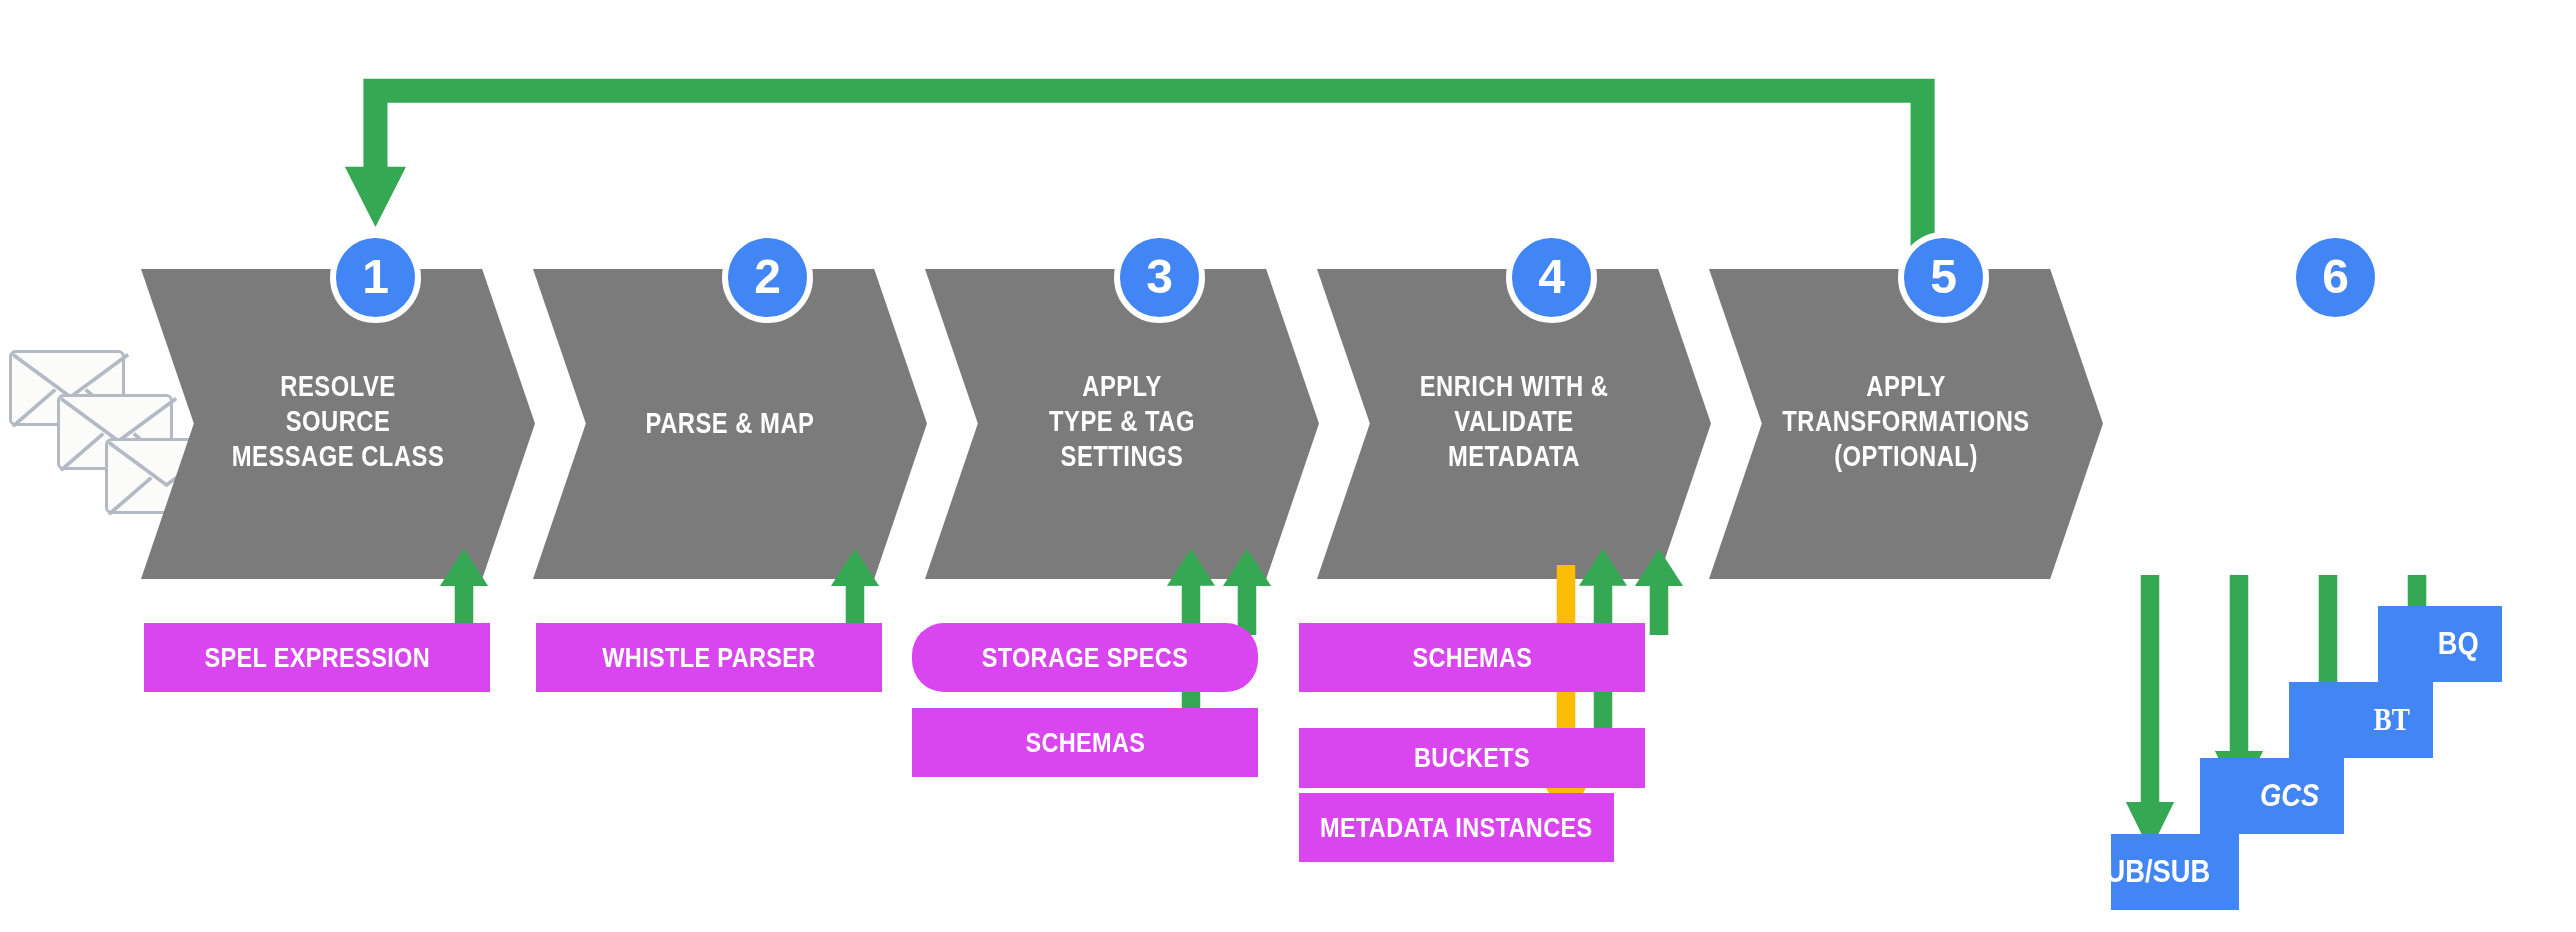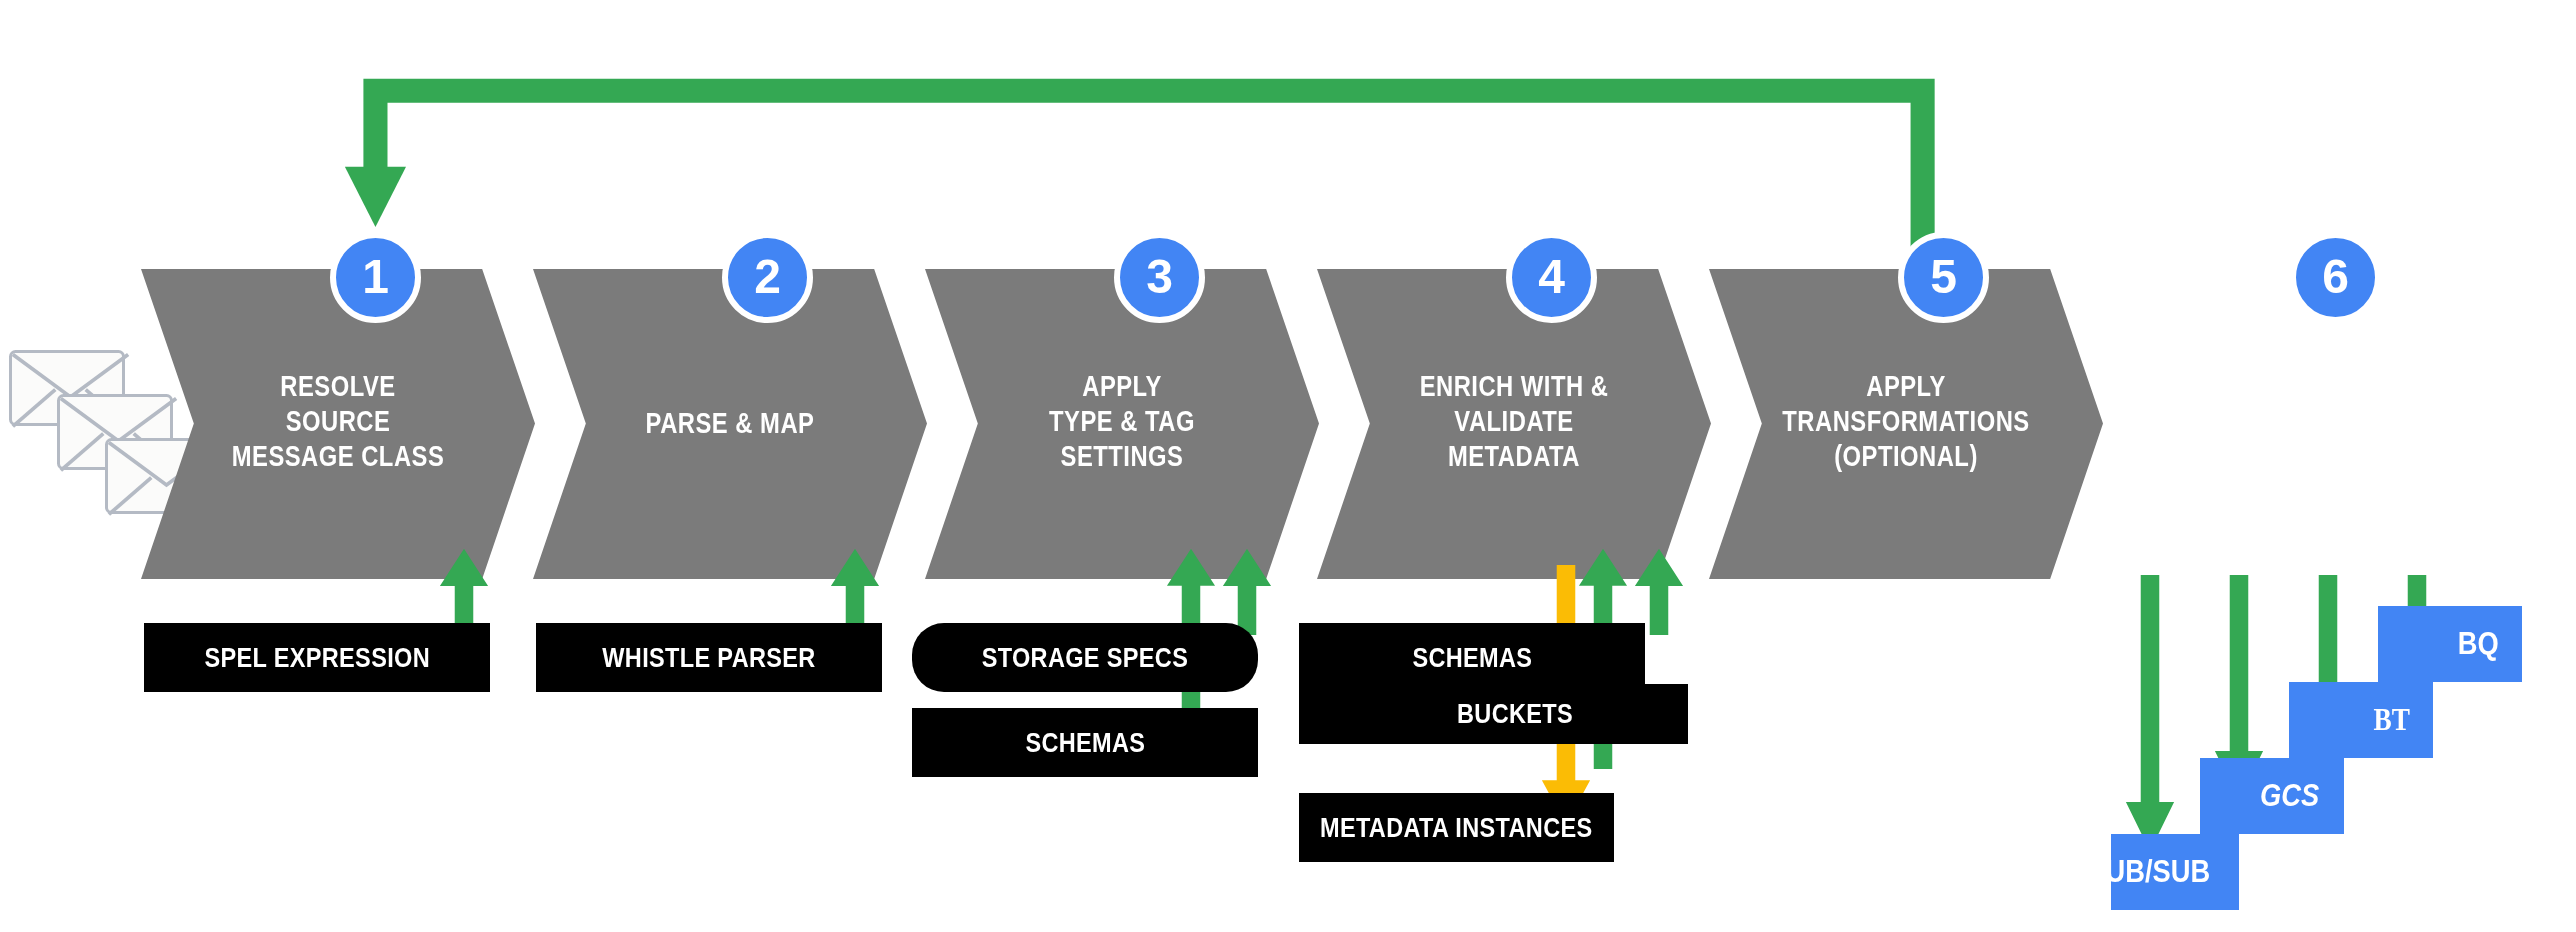--- a/index.html
+++ b/index.html
@@ -70,21 +70,21 @@
     font-weight: bold;
     font-size: 48px;
     line-height: 78px;
     text-align: center;
     z-index: 6;
   }
 
   
   .rbox {
     position: absolute;
-    background: #000000;
+    background: #d946ef;
     color: #ffffff;
     font-family: "Liberation Sans Narrow", "Liberation Sans", sans-serif;
     font-weight: bold;
     font-size: 28px;
     letter-spacing: 0.4px;
     display: flex;
     align-items: center;
     justify-content: center;
     text-transform: uppercase;
     z-index: 5;
@@ -249,34 +249,34 @@
   <div class="rbox" style="left:912px; top:623px; width:346px; height:69px;border-radius:32px;">
     <span>STORAGE SPECS</span>
   </div>
   <div class="rbox" style="left:912px; top:708px; width:346px; height:69px;">
     <span>SCHEMAS</span>
   </div>
 
   <div class="rbox" style="left:1299px; top:623px; width:346px; height:69px;">
     <span>SCHEMAS</span>
   </div>
-  <div class="rbox" style="left:1299px; top:684px; width:346px; height:60px;padding-left:43px;">
+  <div class="rbox" style="left:1299px; top:728px; width:346px; height:60px;">
     <span>BUCKETS</span>
   </div>
   <div class="rbox" style="left:1299px; top:793px; width:315px; height:69px;">
     <span>METADATA INSTANCES</span>
   </div>
 
   <div class="sbox" style="left:2111px; top:834px; width:128px; height:76px;">
     <span>PUB/SUB</span>
   </div>
   <div class="sbox" style="left:2200px; top:758px; width:144px; height:76px;font-style:italic;">
     <span>GCS</span>
   </div>
   <div class="sbox" style="left:2289px; top:682px; width:144px; height:76px;font-family:Liberation Serif, serif;">
     <span>BT</span>
   </div>
-  <div class="sbox" style="left:2378px; top:606px; width:144px; height:76px;">
+  <div class="sbox" style="left:2378px; top:606px; width:124px; height:76px;">
     <span>BQ</span>
   </div>
 
 </div>
 
 
 </body></html>

